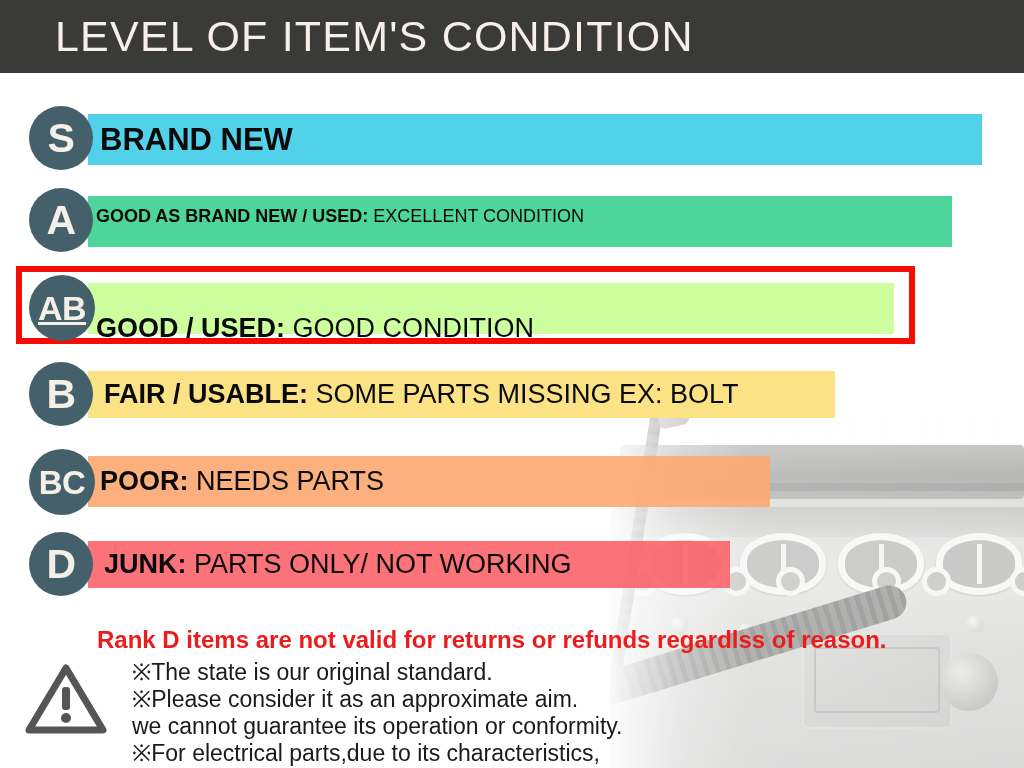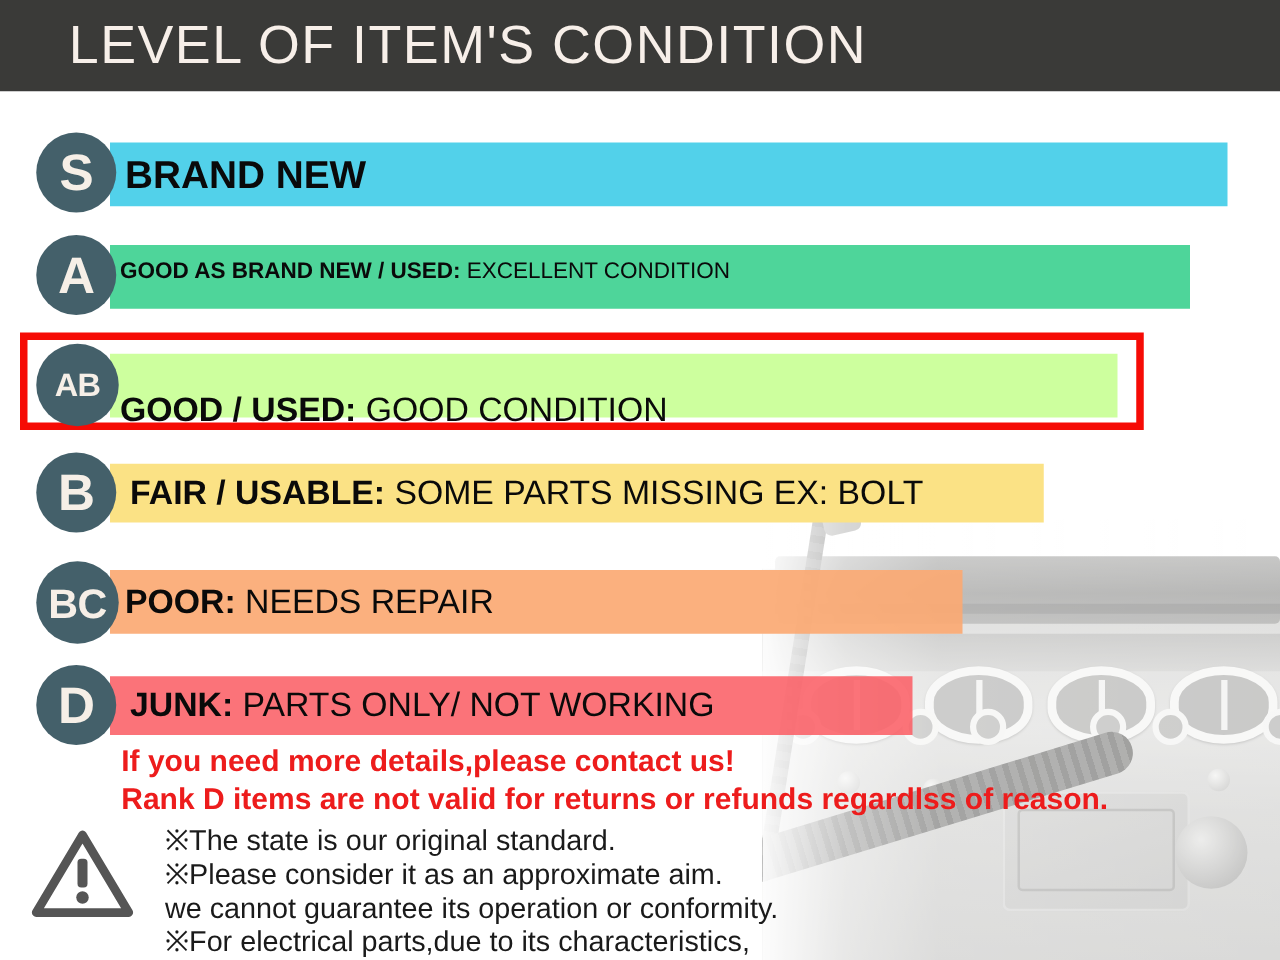--- a/index.html
+++ b/index.html
@@ -197,21 +197,21 @@
   #bar-s  { top: 114px; width: 894px; height: 51px; background: #52d1ea; }
   #bar-a  { top: 196px; width: 864px; height: 51px; background: #4ed59a; }
   #bar-ab { top: 283px; width: 806px; height: 51px; background: #cdff9e; }
   #bar-b  { top: 371px; width: 747px; height: 47px; background: #fbe285; }
   #bar-bc { top: 456px; width: 682px; height: 51px; background: #fba973; opacity: .92; }
   #bar-d  { top: 541px; width: 642px; height: 47px; background: #fa6066; opacity: .88; }
 
   
   #badge-s  { left: 29px; top: 106px; width: 64px; height: 64px; font-size: 41px; }
   #badge-a  { left: 29px; top: 188px; width: 64px; height: 64px; font-size: 41px; }
-  #badge-ab { left: 29px; top: 275px; width: 66px; height: 66px; font-size: 26px; border-radius: 50%; }
+  #badge-ab { left: 29px; top: 275px; width: 66px; height: 66px; font-size: 34px; border-radius: 50%; text-decoration: underline; }
   #badge-b  { left: 29px; top: 362px; width: 64px; height: 64px; font-size: 41px; }
   #badge-bc { left: 29px; top: 449px; width: 66px; height: 66px; font-size: 33px; border-radius: 50%; }
   #badge-d  { left: 29px; top: 532px; width: 64px; height: 64px; font-size: 41px; }
 
   
   #txt-s  { left: 100px; top: 124px; font-size: 31px; }
   #txt-a  { left: 96px; top: 207px; font-size: 18px; }
   #txt-ab { left: 96px;  top: 295px; font-size: 27px; margin-top: 20px; }
   #txt-b  { left: 104px; top: 381px; font-size: 27px; }
   #txt-bc { left: 100px; top: 468px; font-size: 27px; }
@@ -330,27 +330,26 @@
   <div class="row-text" id="txt-a">
     <span class="lead">GOOD AS BRAND NEW / USED:</span><span class="tail"> EXCELLENT CONDITION</span>
   </div>
   <div class="row-text" id="txt-ab">
     <span class="lead">GOOD / USED:</span><span class="tail"> GOOD CONDITION</span>
   </div>
   <div class="row-text" id="txt-b">
     <span class="lead">FAIR / USABLE:</span><span class="tail"> SOME PARTS MISSING EX: BOLT</span>
   </div>
   <div class="row-text" id="txt-bc">
-    <span class="lead">POOR:</span><span class="tail"> NEEDS REPAIR</span>
+    <span class="lead">POOR:</span><span class="tail"> NEEDS PARTS</span>
   </div>
   <div class="row-text" id="txt-d">
     <span class="lead">JUNK:</span><span class="tail"> PARTS ONLY/ NOT WORKING</span>
   </div>
 
-  <div class="notice" id="notice-1">If you need more details,please contact us!</div>
   <div class="notice" id="notice-2">Rank D items are not valid for returns or refunds regardlss of reason.</div>
 
   <div class="warn-icon">
     <svg width="84" height="74" viewBox="0 0 84 74">
       <path d="M42 7 L79 69 L5 69 Z" fill="none" stroke="#555555" stroke-width="7" stroke-linejoin="round"></path>
       <rect x="38" y="26" width="8" height="23" rx="3" fill="#555555"></rect>
       <circle cx="42" cy="57" r="5" fill="#555555"></circle>
     </svg>
   </div>
   <div class="note-lines">

